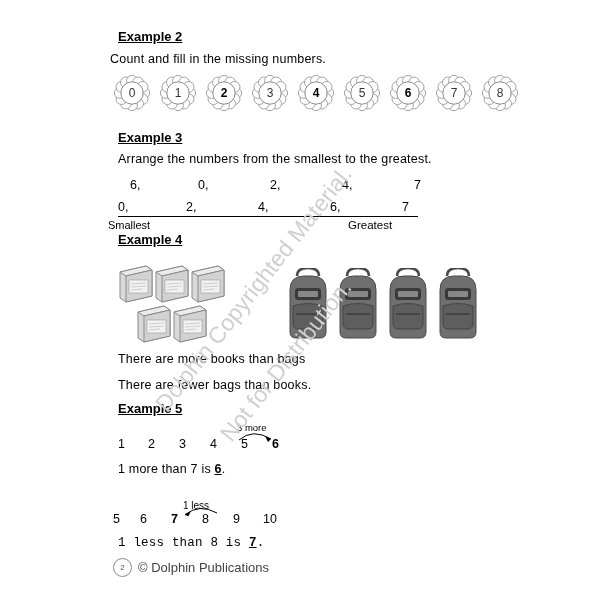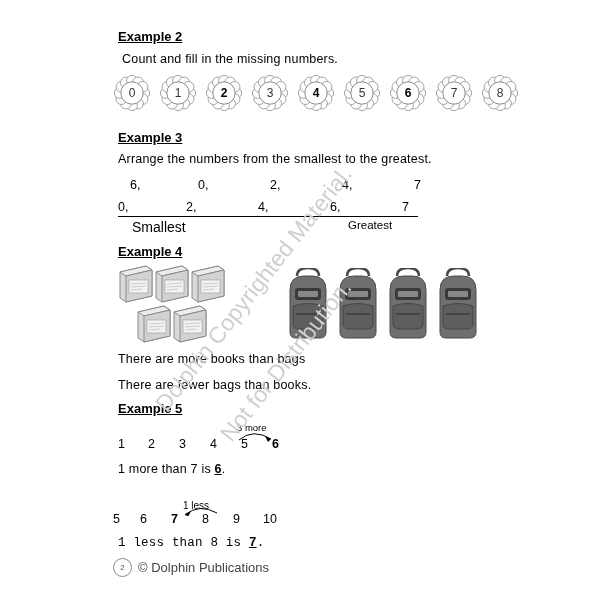--- a/index.html
+++ b/index.html
@@ -20,46 +20,46 @@
     margin:0;
   }
   .body-text{
     font-size:12.5px;
     letter-spacing:.2px;
   }
   .abs{position:absolute;}
 
   
   #ex2-head{left:118px;top:29px;}
-  #ex2-line{left:122px;top:52px;}
+  #ex2-line{left:110px;top:52px;}
   .flower-row{position:absolute;left:113px;top:74px;width:420px;height:40px;}
   .flower{
     position:absolute;top:0;width:38px;height:38px;
   }
   .flower svg{display:block;}
   .flower .num{
     position:absolute;left:0;top:0;width:38px;height:38px;
     display:flex;align-items:center;justify-content:center;
     font-size:12px;color:#333;
   }
   .flower .num.bold{font-weight:bold;color:#000;}
 
   
   #ex3-head{left:118px;top:130px;}
   #ex3-line{left:118px;top:152px;}
   .numrow{position:absolute;font-size:12.5px;}
   .numrow span{position:absolute;}
   #ex3-row1{left:130px;top:178px;width:330px;height:18px;}
   #ex3-row2{left:118px;top:200px;width:330px;height:18px;}
   #ex3-rule{position:absolute;left:118px;top:216px;width:300px;border-top:1px solid #000;}
-  #ex3-lab-small{left:132px;top:219px;font-size:14px;}
+  #ex3-lab-small{left:108px;top:219px;font-size:11px;}
   #ex3-lab-great{left:348px;top:219px;font-size:11.5px;}
 
   
-  #ex4-head{left:118px;top:244px;}
+  #ex4-head{left:118px;top:232px;}
   #ex4-books{position:absolute;left:118px;top:264px;width:120px;height:80px;}
   #ex4-bags{position:absolute;left:282px;top:268px;width:200px;height:74px;}
   #ex4-s1{left:118px;top:352px;}
   #ex4-s2{left:118px;top:378px;}
 
   
   #ex5-head{left:118px;top:401px;}
   #ex5-r1{position:absolute;left:118px;top:437px;width:200px;height:18px;font-size:12.5px;}
   #ex5-r1 span{position:absolute;}
   #ex5-more-lab{left:237px;top:422px;font-size:9.5px;}

